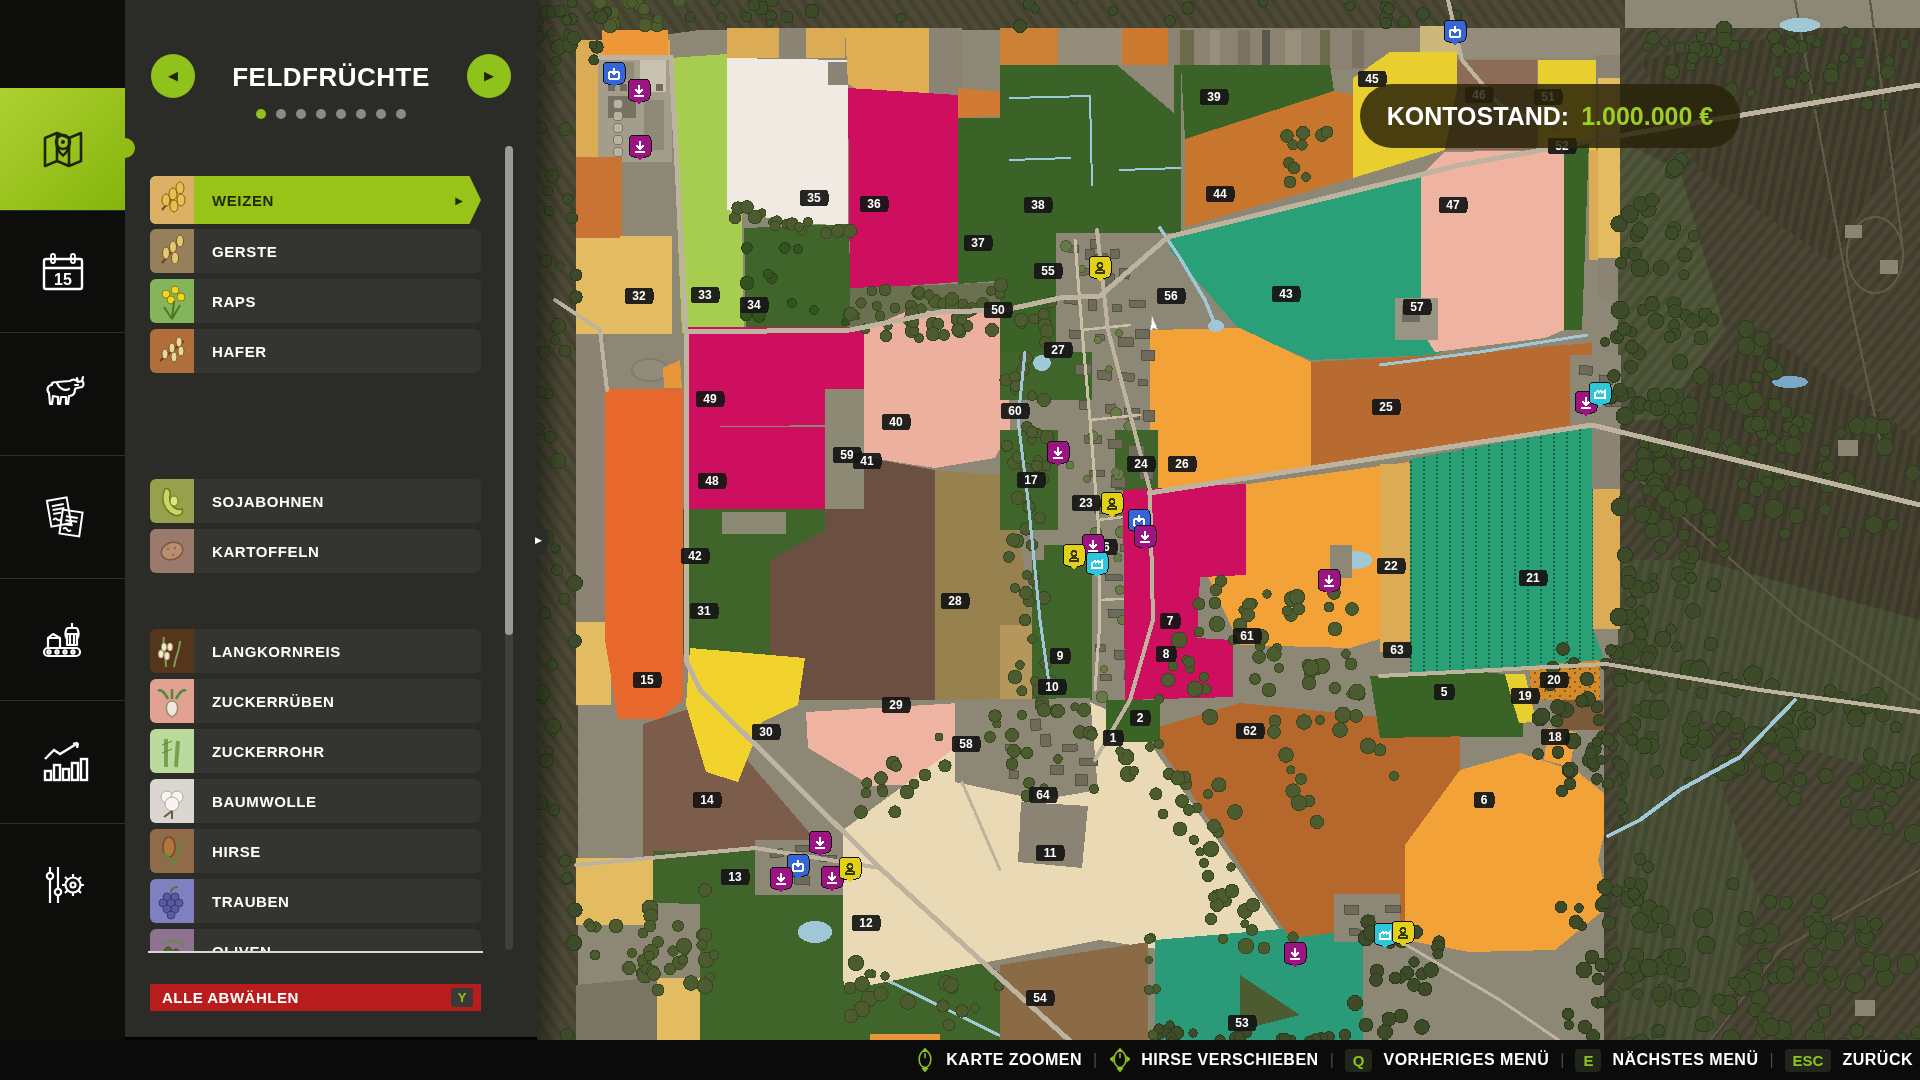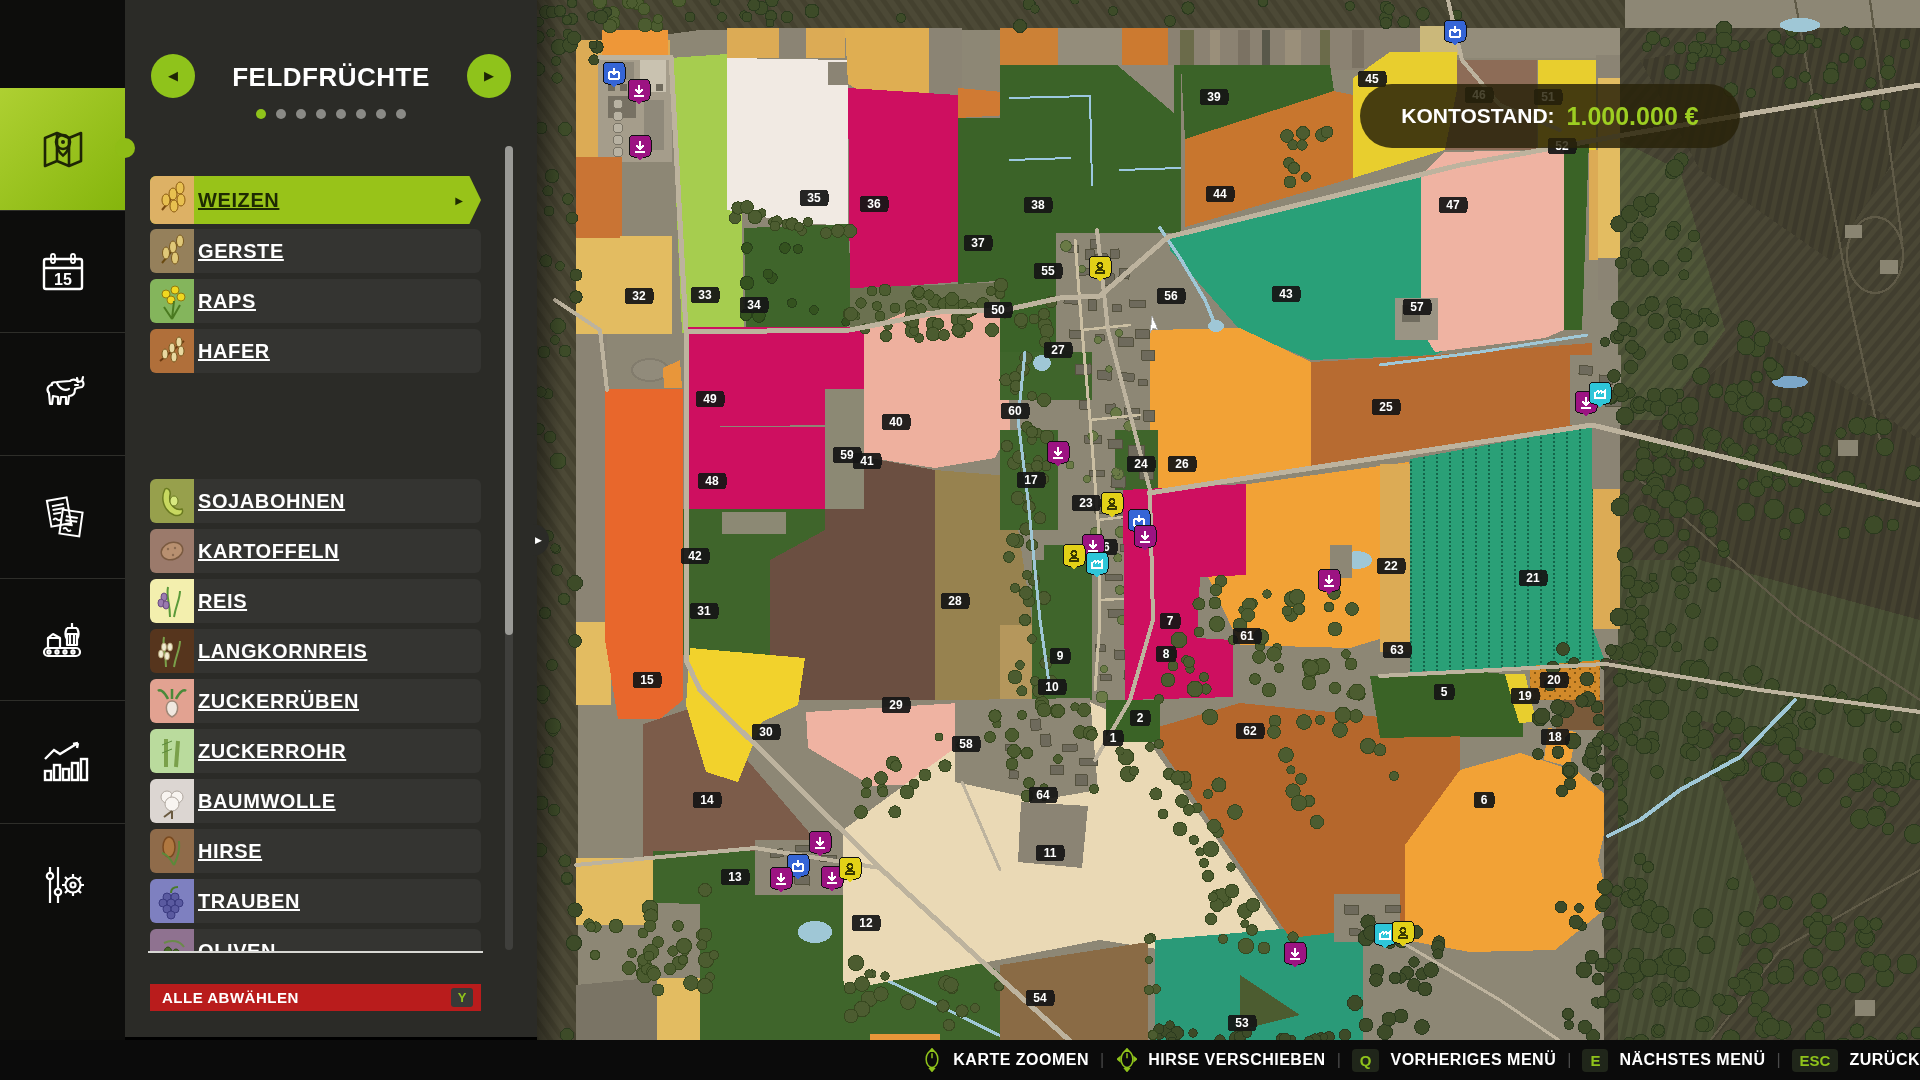--- a/index.html
+++ b/index.html
@@ -17,33 +17,33 @@
 .navbtn { position:absolute; top:54px; width:44px; height:44px; border-radius:50%; background:#8fc31b; color:#1e2505; text-align:center; line-height:44px; font-size:13px; }
 #title { position:absolute; top:62px; left:0; width:100%; text-align:center; color:#fff; font-size:26px; font-weight:bold; letter-spacing:0.5px; }
 #dots { position:absolute; top:105px; left:0; width:100%; text-align:center; }
 #dots span { display:inline-block; width:10px; height:10px; border-radius:50%; background:#8a8a86; margin:0 5px; }
 #dots span.on { background:#8fc31b; }
 .row { position:absolute; left:25px; width:331px; height:44px; background:#343431; border-radius:6px; display:flex; align-items:center; }
 .row.sel { background:transparent; }
 .selwrap { position:relative; width:339px; height:48px; margin-top:-2px; background:#98c319; border-radius:6px; display:flex; align-items:center; clip-path:polygon(0 0, 96.5% 0, 100% 50%, 96.5% 100%, 0 100%); }
 .tile { width:44px; height:44px; border-radius:6px 0 0 6px; flex:0 0 44px; }
 .selwrap .tile { height:48px; }
-.lbl { color:#fff; font-size:20px; font-weight:bold; margin-left:4px; letter-spacing:0.6px;text-decoration:underline; }
+.lbl { color:#fff; font-size:15px; font-weight:bold; margin-left:18px; letter-spacing:0.6px; }
 .sellbl { color:#1e2a02; }
 .selarr { position:absolute; right:18px; color:#1e2a02; font-size:10px; }
 #scroll { position:absolute; left:380px; top:146px; width:8px; height:804px; background:#3f3f3c; border-radius:4px; }
 #thumb { position:absolute; left:0; top:0; width:8px; height:489px; background:#9a9a96; border-radius:4px; }
 #listend { position:absolute; left:23px; top:951px; width:335px; height:2px; background:#d8d8d4; }
 #clearall { position:absolute; left:25px; top:984px; width:331px; height:27px; background:#b91c1c; display:flex; align-items:center; }
 #clearall .t { color:#fff; font-size:15px; font-weight:bold; margin-left:12px; letter-spacing:0.5px; }
 #clearall .key { position:absolute; right:8px; top:4px; width:22px; height:19px; background:#393937; border-radius:3px; color:#8fc31b; font-size:13px; font-weight:bold; text-align:center; line-height:19px; }
 #konto { position:absolute; left:1360px; top:84px; width:380px; height:64px; background:rgba(40,35,10,0.84); border-radius:32px; z-index:3; display:flex; align-items:center; justify-content:center; }
-#konto .w { color:#fff; font-size:21px; font-weight:bold; }
+#konto .w { color:#fff; font-size:25px; font-weight:bold; }
 #konto .g { color:#9dce22; font-size:25px; font-weight:bold; margin-left:12px; }
-#bottombar { position:absolute; left:0; top:1040px; width:1920px; height:40px; background:#0b0b0b; z-index:6; display:flex; align-items:center; justify-content:flex-end; padding-right:0; }
+#bottombar { position:absolute; left:0; top:1040px; width:1920px; height:40px; background:#0b0b0b; z-index:6; display:flex; align-items:center; justify-content:flex-end; padding-right:7px; }
 #bottombar .itm { color:#fff; font-size:16px; font-weight:bold; margin-left:11px; letter-spacing:0.5px; }
 #bottombar .sep { color:#4a4a4a; font-size:16px; margin-left:11px; }
 #bottombar .key { display:inline-block; background:#20261a; color:#8fc31b; font-size:15px; font-weight:bold; border-radius:4px; padding:3px 8px; margin-left:11px; }
 .mouseico { display:inline-block; width:20px; height:24px; margin-left:13px; vertical-align:middle; }
 </style></head>
 <body>
 <div id="stage">
   <div id="mapwrap"><svg width="1383" height="1080" viewBox="0 0 1383 1080" shape-rendering="crispEdges">
         <defs>
 <pattern id="patA" width="10" height="10" patternUnits="userSpaceOnUse" patternTransform="rotate(12)">
@@ -1864,31 +1864,20 @@
           <div class="tile" style="background:#9b7a6b"><svg width="44" height="44" viewBox="0 0 44 44">
               <ellipse cx="22" cy="22" rx="11" ry="8.5" fill="#b89070" stroke="#7a5a40" stroke-width="1.5" transform="rotate(-20 22 22)"></ellipse>
               <g fill="#8a6a50">
                 <circle cx="18" cy="20" r="1.2"></circle>
                 <circle cx="25" cy="19" r="1.2"></circle>
                 <circle cx="23" cy="26" r="1.2"></circle>
               </g>
             </svg></div>
           <div class="lbl">KARTOFFELN</div>
         </div>
-        <div class="row" style="top:579px">
-          <div class="tile" style="background:#f3efae"><svg width="44" height="44" viewBox="0 0 44 44">
-              <path d="M20,38 C20,24 16,18 18,8 M24,38 C26,26 30,20 30,12" stroke="#5a9a3a" stroke-width="2" fill="none"></path>
-              <g fill="#9a7ab0" stroke="#6a4a80" stroke-width="1">
-                <ellipse cx="14" cy="18" rx="3" ry="4"></ellipse>
-                <ellipse cx="11" cy="24" rx="3" ry="4"></ellipse>
-                <ellipse cx="16" cy="26" rx="3" ry="4"></ellipse>
-              </g>
-            </svg></div>
-          <div class="lbl">REIS</div>
-        </div>
         <div class="row" style="top:629px">
           <div class="tile" style="background:#56351d"><svg width="44" height="44" viewBox="0 0 44 44">
               <path d="M16,38 C16,24 12,18 14,8 M24,38 C26,26 30,20 30,12" stroke="#7aa04a" stroke-width="2" fill="none"></path>
               <g fill="#f0ead0" stroke="#b0a070" stroke-width="0.8">
                 <ellipse cx="14" cy="18" rx="2.5" ry="4"></ellipse>
                 <ellipse cx="11" cy="25" rx="2.5" ry="4"></ellipse>
                 <ellipse cx="17" cy="27" rx="2.5" ry="4"></ellipse>
                 <ellipse cx="20" cy="18" rx="2.5" ry="4"></ellipse>
               </g>
             </svg></div>

